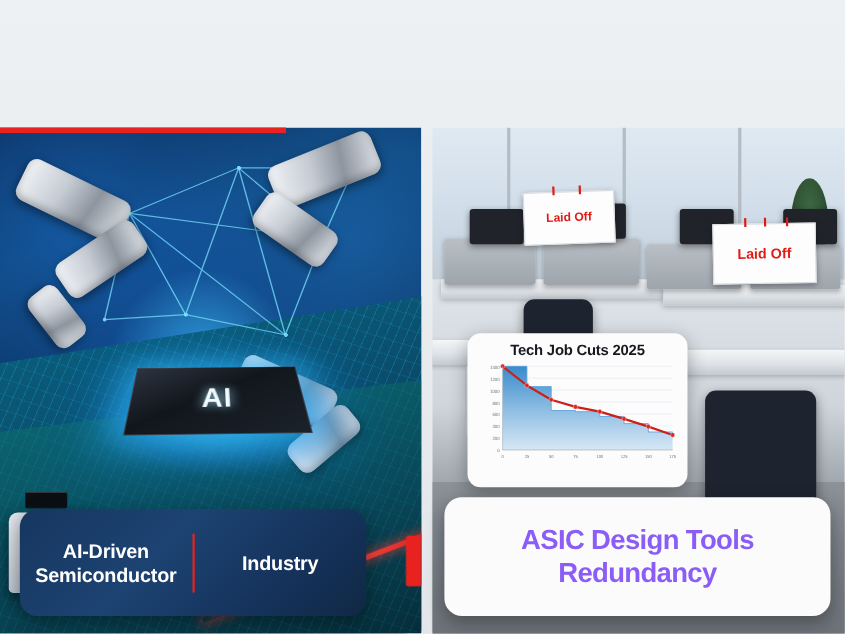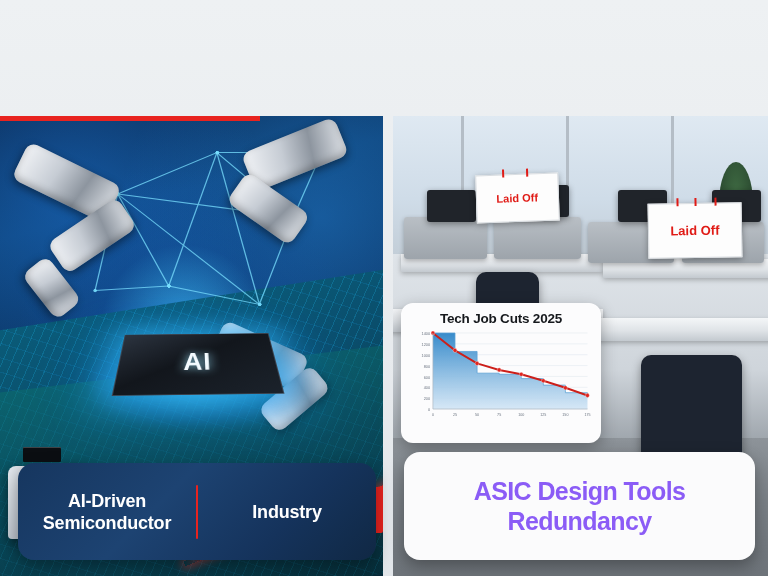--- a/index.html
+++ b/index.html
@@ -185,21 +185,21 @@
   }
   .chart-title {
     text-align:center; font-size:13.5px; font-weight:bold; color:#16191d;
     letter-spacing:-0.2px; margin:2px 0 1px 0;
   }
   .chart-plot { position:relative; width:100%; height:96px; }
   .chart-plot svg { width:100%; height:100%; display:block; }
 
   
   .banner-left {
-    position:absolute; left:18px; top:463px; width:358px; height:97px;
+    position:absolute; left:18px; top:463px; width:315px; height:97px;
     border-radius:16px;
     background:linear-gradient(135deg,#16365f 0%,#1d4372 40%,#15335c 72%,#102844 100%);
     box-shadow:0 6px 16px rgba(0,0,0,.35);
     display:flex; align-items:center; justify-content:center;
   }
   .bl-col {
     flex:1; text-align:center; color:#ffffff;
     font-weight:bold; font-size:18px; line-height:22px;
     letter-spacing:-0.2px; padding:0 6px;
   }
@@ -309,21 +309,21 @@
     <div class="cabinet" style="left:8%; top:47%; width:14%; height:14%;"></div>
     <div class="cabinet" style="left:36%; top:47%; width:13%; height:13%;"></div>
     <div class="desk" style="left:54%; top:44%; width:50%; height:5%;"></div>
 
     <div class="chair" style="left:22%; top:34%; width:17%; height:15%;"></div>
     <div class="chair" style="left:66%; top:52%; width:27%; height:26%;"></div>
     <div class="chair-leg" style="left:74%; top:76%; width:14%; height:3%;"></div>
     <div class="chair-leg" style="left:71%; top:79%; width:6%;  height:6%; border-radius:50%;"></div>
     <div class="chair-leg" style="left:87%; top:78%; width:6%;  height:6%; border-radius:50%;"></div>
 
-    <div class="chart-card" style="left:8px; top:187px;">
+    <div class="chart-card" style="left:32px; top:187px;">
       <div class="chart-title">Tech Job Cuts 2025</div>
       <div class="chart-plot">
         <svg id="job-cuts-chart" viewBox="0 0 200 96" preserveAspectRatio="none" aria-hidden="true">
             <line x1="26" y1="82" x2="194" y2="82" stroke="#e2e8ef" stroke-width="0.6"></line>
             <text x="23" y="84.2" text-anchor="end" font-size="4.2" fill="#6b7480" font-family="&quot;Liberation Sans&quot;, sans-serif">0</text>
             <line x1="26" y1="71.14285714285714" x2="194" y2="71.14285714285714" stroke="#e2e8ef" stroke-width="0.6"></line>
             <text x="23" y="73.34285714285714" text-anchor="end" font-size="4.2" fill="#6b7480" font-family="&quot;Liberation Sans&quot;, sans-serif">200</text>
             <line x1="26" y1="60.28571428571429" x2="194" y2="60.28571428571429" stroke="#e2e8ef" stroke-width="0.6"></line>
             <text x="23" y="62.485714285714295" text-anchor="end" font-size="4.2" fill="#6b7480" font-family="&quot;Liberation Sans&quot;, sans-serif">400</text>
             <line x1="26" y1="49.42857142857143" x2="194" y2="49.42857142857143" stroke="#e2e8ef" stroke-width="0.6"></line>

